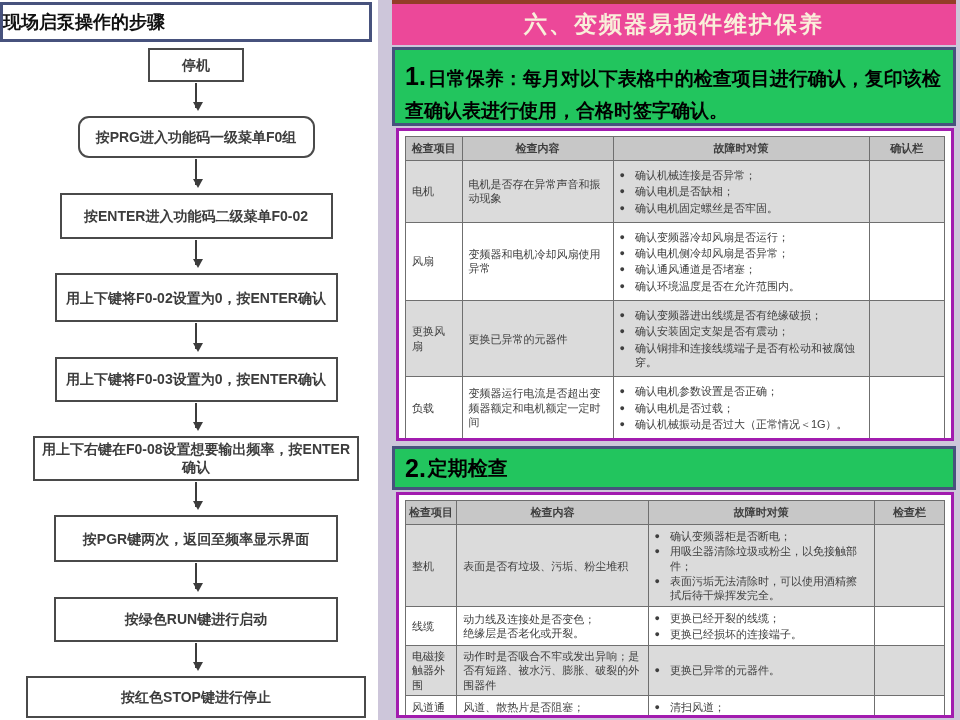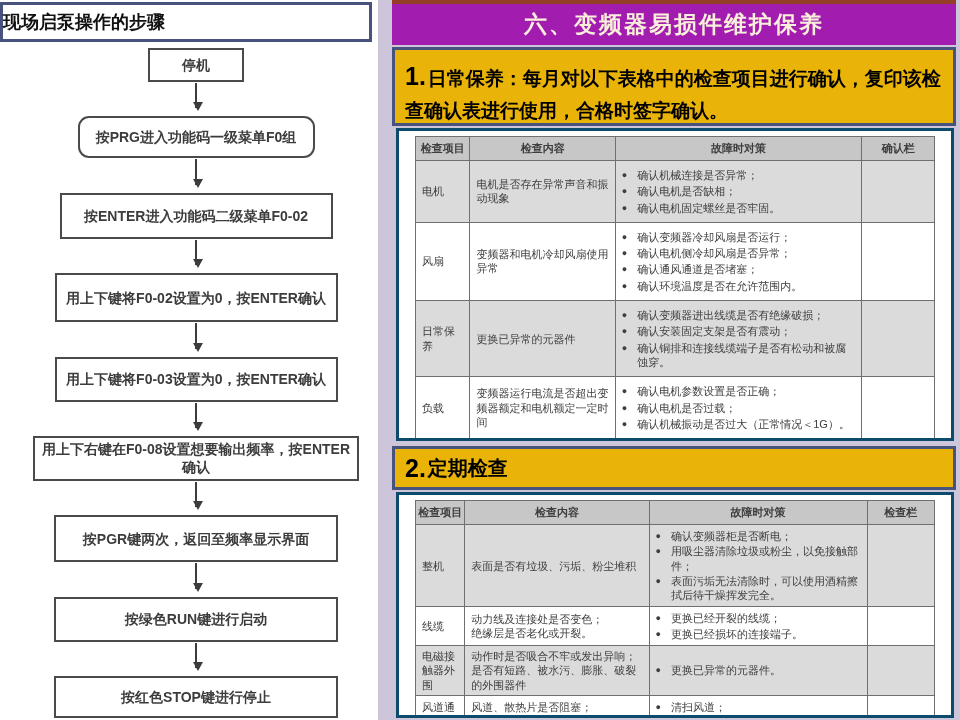--- a/index.html
+++ b/index.html
@@ -19,30 +19,30 @@
     display:flex;align-items:center;justify-content:center;text-align:center;
     font-size:14px;font-weight:bold;color:#3c3c3c;line-height:1.3;padding:2px 6px;flex:0 0 auto;}
   .flow-arrow{flex:1 1 auto;min-height:16px;width:0;border-left:2px solid #3c3c3c;
     position:relative;margin:1px 0 8px 0;}
   .flow-arrow::after{content:"";position:absolute;bottom:-8px;left:-4px;
     border:5px solid transparent;border-top:9px solid #3c3c3c;}
 
   
   .right-panel{position:absolute;left:392px;top:0;width:564px;height:720px;}
   .orange-header{position:absolute;left:0;top:0;width:100%;height:41px;box-sizing:content-box;
-    background:#a21caf;border-top:4px solid #943d27;
+    background:#ec4899;border-top:4px solid #943d27;
     display:flex;align-items:center;justify-content:center;
     font-family:"Liberation Serif",serif;font-weight:bold;font-size:23px;color:#f9efda;letter-spacing:2px;}
-  .lav-box{background:#eab308;border:3px solid #47527d;box-sizing:border-box;position:absolute;left:0;width:100%;
+  .lav-box{background:#22c55e;border:3px solid #47527d;box-sizing:border-box;position:absolute;left:0;width:100%;
     font-family:"Liberation Serif",serif;color:#000;}
   .section1{top:47px;height:79px;padding:6px 10px;font-size:19px;font-weight:bold;line-height:1.6;}
   .section2{top:446px;height:44px;padding:2px 10px;font-size:20px;font-weight:bold;display:flex;align-items:center;}
   .sec-num{font-family:"Liberation Sans",sans-serif;font-weight:bold;font-size:25px;margin-right:2px;}
-  .tbl-wrap{position:absolute;left:4px;right:2px;background:#fff;border:3px solid #0c4a6e;
-    padding:5px 16px;box-sizing:border-box;overflow:hidden;}
+  .tbl-wrap{position:absolute;left:4px;right:2px;background:#fff;border:3px solid #a21caf;
+    padding:5px 6px;box-sizing:border-box;overflow:hidden;}
   .tbl1{top:128px;height:313px;}
   .tbl2{top:492px;height:226px;}
   table{width:100%;border-collapse:collapse;table-layout:fixed;color:#3e3e3e;
     font-family:"Liberation Sans",sans-serif;}
   .tbl1 table{font-size:11px;}
   .tbl2 table{font-size:11px;}
   th,td{border:1px solid #6f6f6f;vertical-align:middle;}
   thead th{background:#c7c7c7;font-weight:bold;text-align:center;padding:4px 2px;}
   tbody tr:nth-child(odd){background:#dbdbdb;}
   tbody tr:nth-child(even){background:#ffffff;}
@@ -71,21 +71,21 @@
       <div class="flow-box" style="width: 283px; min-height: 49px;">用上下键将F0-02设置为0，按ENTER确认</div>
       <div class="flow-arrow"></div>
       <div class="flow-box" style="width: 283px; min-height: 45px;">用上下键将F0-03设置为0，按ENTER确认</div>
       <div class="flow-arrow"></div>
       <div class="flow-box" style="width: 326px; min-height: 36px;">用上下右键在F0-08设置想要输出频率，按ENTER确认</div>
       <div class="flow-arrow"></div>
       <div class="flow-box" style="width: 284px; min-height: 47px;">按PGR键两次，返回至频率显示界面</div>
       <div class="flow-arrow"></div>
       <div class="flow-box" style="width: 284px; min-height: 45px;">按绿色RUN键进行启动</div>
       <div class="flow-arrow"></div>
-      <div class="flow-box" style="width: 284px; min-height: 42px;">按红色STOP键进行停止</div>
+      <div class="flow-box" style="width: 340px; min-height: 42px;">按红色STOP键进行停止</div>
     </div>
 </div>
 
 <div class="right-panel">
   <div class="orange-header">
     <span>六、变频器易损件维护保养</span>
   </div>
 
   <div class="lav-box section1">
     <span class="sec-num">1.</span><span>日常保养：每月对以下表格中的检查项目进行确认，复印该检查确认表进行使用，合格时签字确认。</span>
@@ -144,21 +144,21 @@
                 <span>确认通风通道是否堵塞；</span>
               </div>
               <div class="action-line">
                 <span class="bullet">●</span>
                 <span>确认环境温度是否在允许范围内。</span>
               </div>
             </td>
             <td></td>
           </tr>
           <tr>
-            <td class="cell-item">日常保养</td>
+            <td class="cell-item">更换风扇</td>
             <td class="cell-content">更换已异常的元器件</td>
             <td>
               <div class="action-line">
                 <span class="bullet">●</span>
                 <span>确认变频器进出线缆是否有绝缘破损；</span>
               </div>
               <div class="action-line">
                 <span class="bullet">●</span>
                 <span>确认安装固定支架是否有震动；</span>
               </div>

